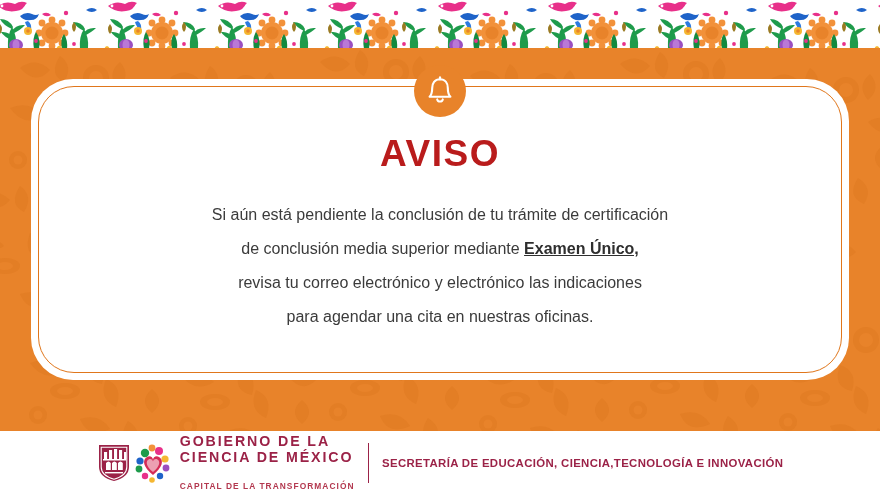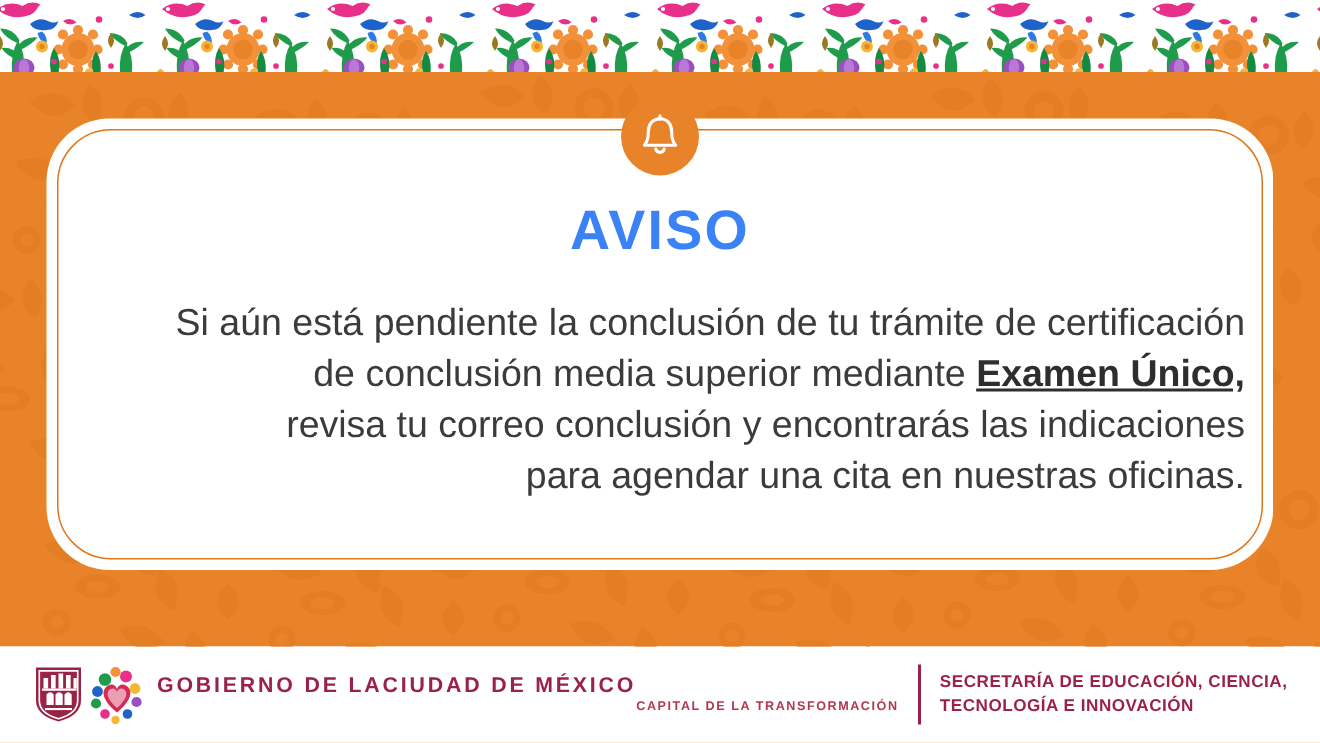--- a/index.html
+++ b/index.html
@@ -57,61 +57,61 @@
     position:absolute;left:31px;top:79px;width:818px;height:301px;
     display:flex;flex-direction:column;align-items:center;
     justify-content:flex-start;
     z-index:4;
     pointer-events:none;
   }
   .aviso-title{
     margin-top:56px;
     font-size:37px;
     font-weight:bold;
-    color:#3b82f6;
+    color:#b91c1c;
     letter-spacing:1.5px;
     line-height:1;
   }
   .body-text{
     margin-top:26px;
     width:780px;
-    text-align:right;
+    text-align:center;
     color:#3b3b3b;
-    font-size:25px;
+    font-size:16px;
     line-height:34px;
     font-weight:400;
   }
   .body-text b{font-weight:bold;color:#2e2e2e;text-decoration:underline;}
   .body-line{display:block;}
 
   
   .footer{
     position:absolute;left:0;top:431px;width:880px;height:64px;
     background:#ffffff;
     display:flex;align-items:center;justify-content:center;
   }
   .footer-inner{display:flex;align-items:center;gap:0px;}
   .shield-wrap{display:flex;align-items:center;gap:4px;margin-right:9px;}
   .gob-text{
-    display:flex;flex-direction:row;justify-content:center;
+    display:flex;flex-direction:column;justify-content:center;
     color:#9B2247;
   }
   .gob-l1,.gob-l2{
     font-size:14.2px;font-weight:bold;letter-spacing:1.9px;line-height:16px;
     color:#9B2247;white-space:nowrap;
   }
   .gob-l3{
     font-size:8.4px;font-weight:bold;letter-spacing:1.05px;line-height:13px;
     color:#B3384F;white-space:nowrap;margin-top:15px;
   }
   .divider{
     width:1.5px;height:40px;background:#9B2247;margin:0 13px 0 13px;
   }
   .sec-text{
-    display:flex;flex-direction:column;justify-content:center;color:#9B2247;
+    display:flex;flex-direction:row;justify-content:center;color:#9B2247;
   }
   .sec-l1,.sec-l2{
     font-size:11.4px;font-weight:bold;letter-spacing:0.35px;line-height:16.5px;
     color:#9B2247;white-space:nowrap;
   }
 </style>
 </head>
 <body>
 
 <div class="stage">
@@ -242,21 +242,21 @@
       <path d="M14 1.2 v 2.2" stroke="#ffffff" stroke-width="2.1" stroke-linecap="round"></path>
       <path d="M11.2 23.4 a 2.9 2.9 0 0 0 5.6 0" fill="none" stroke="#ffffff" stroke-width="2.1" stroke-linecap="round"></path>
     </svg>
   </div>
 
   <div class="card-content">
     <div class="aviso-title">AVISO</div>
     <div class="body-text">
       <span class="body-line">Si aún está pendiente la conclusión de tu trámite de certificación</span>
       <span class="body-line"><span>de conclusión media superior mediante </span><b>Examen Único,</b></span>
-      <span class="body-line">revisa tu correo conclusión y encontrarás las indicaciones</span>
+      <span class="body-line">revisa tu correo electrónico y electrónico las indicaciones</span>
       <span class="body-line">para agendar una cita en nuestras oficinas.</span>
     </div>
   </div>
 
   <div class="footer">
     <div class="footer-inner">
 
       <div class="shield-wrap">
 
         <svg width="34" height="40" viewBox="0 0 34 40">
@@ -289,21 +289,21 @@
             <circle cx="25" cy="33" r="3.2" fill="#1E63C9"></circle>
             <circle cx="17" cy="37" r="2.8" fill="#F5B731"></circle>
             <path d="M18 32 C 8 24 7 17 12 14 c 3 -1.8 6 0.4 6 3 c 0 -2.6 3 -4.8 6 -3 c 5 3 4 10 -6 18 z" fill="#D42B56"></path>
             <path d="M18 29 C 11 23 10.4 18.4 13.6 16.4 c 2 -1.2 4.4 0.4 4.4 2.2 c 0 -1.8 2.4 -3.4 4.4 -2.2 c 3.2 2 2.6 6.6 -4.4 12.6 z" fill="#ffffff" opacity="0.55"></path>
           </g>
         </svg>
       </div>
 
       <div class="gob-text">
         <span class="gob-l1">GOBIERNO DE LA</span>
-        <span class="gob-l2">CIUDAD DE MÉXICO</span>
+        <span class="gob-l2">CIENCIA DE MÉXICO</span>
         <span class="gob-l3">CAPITAL DE LA TRANSFORMACIÓN</span>
       </div>
 
       <div class="divider"></div>
 
       <div class="sec-text">
         <span class="sec-l1">SECRETARÍA DE EDUCACIÓN, CIENCIA,</span>
         <span class="sec-l2">TECNOLOGÍA E INNOVACIÓN</span>
       </div>
 

